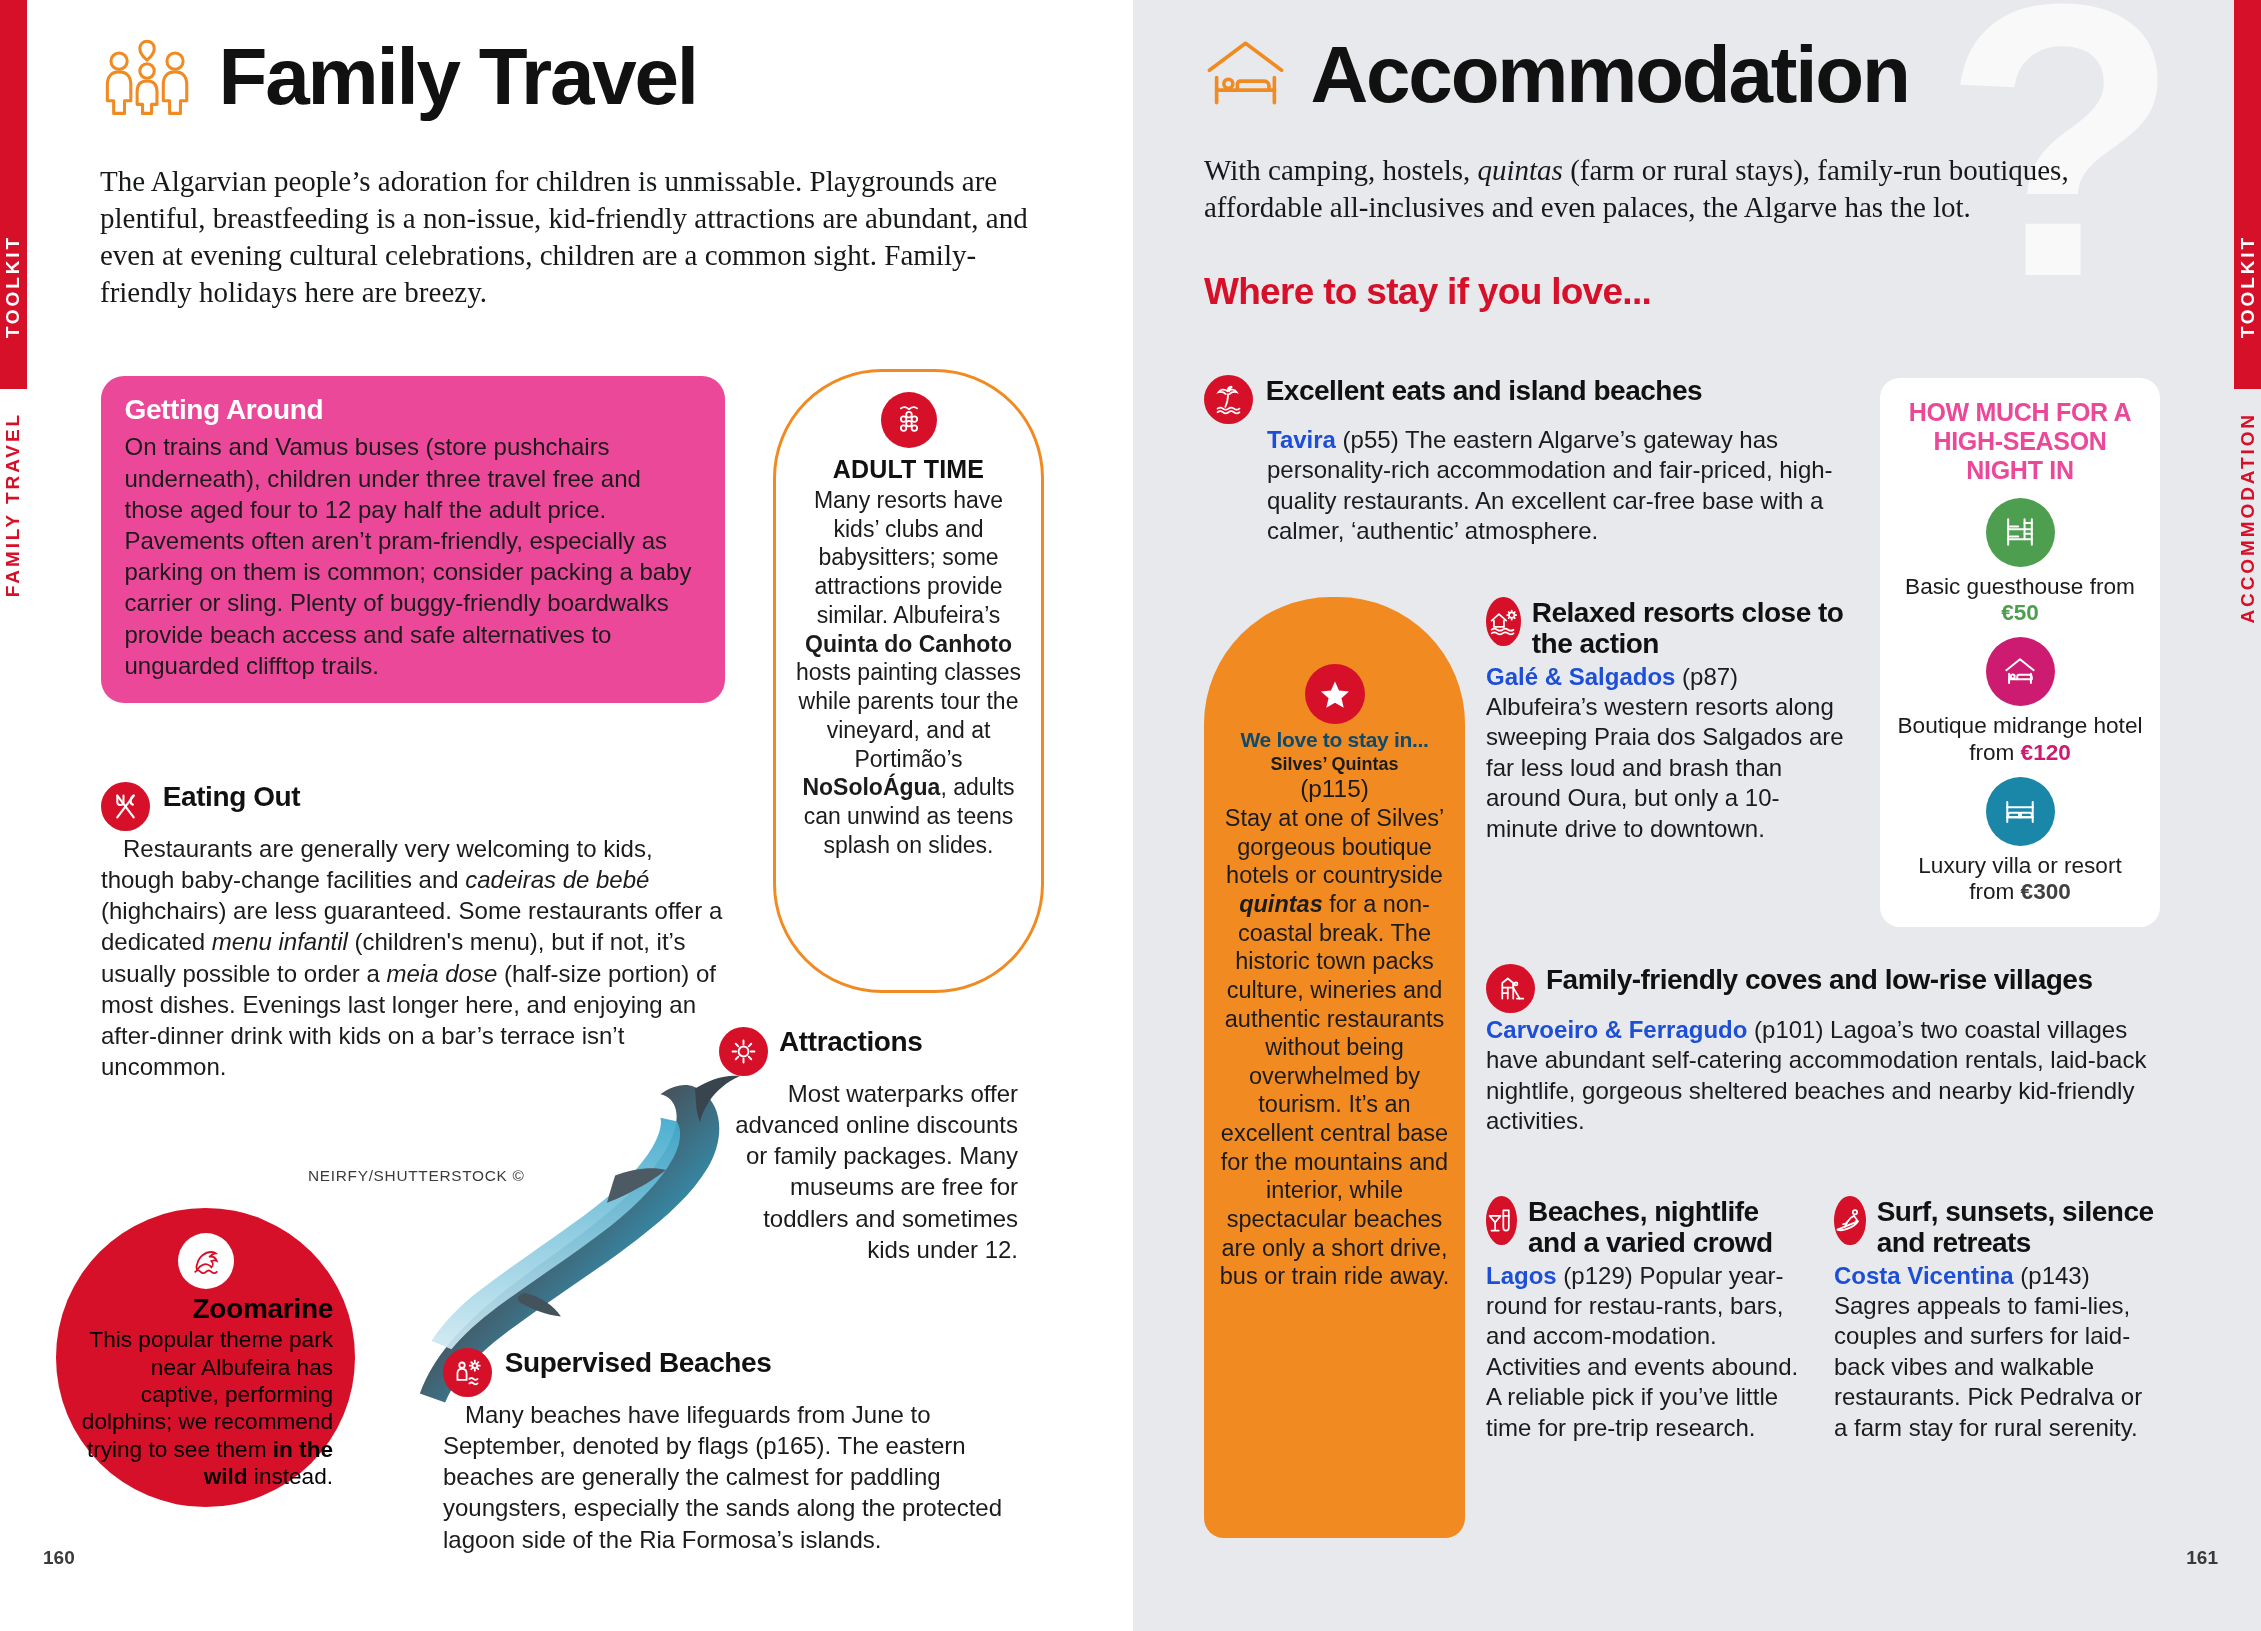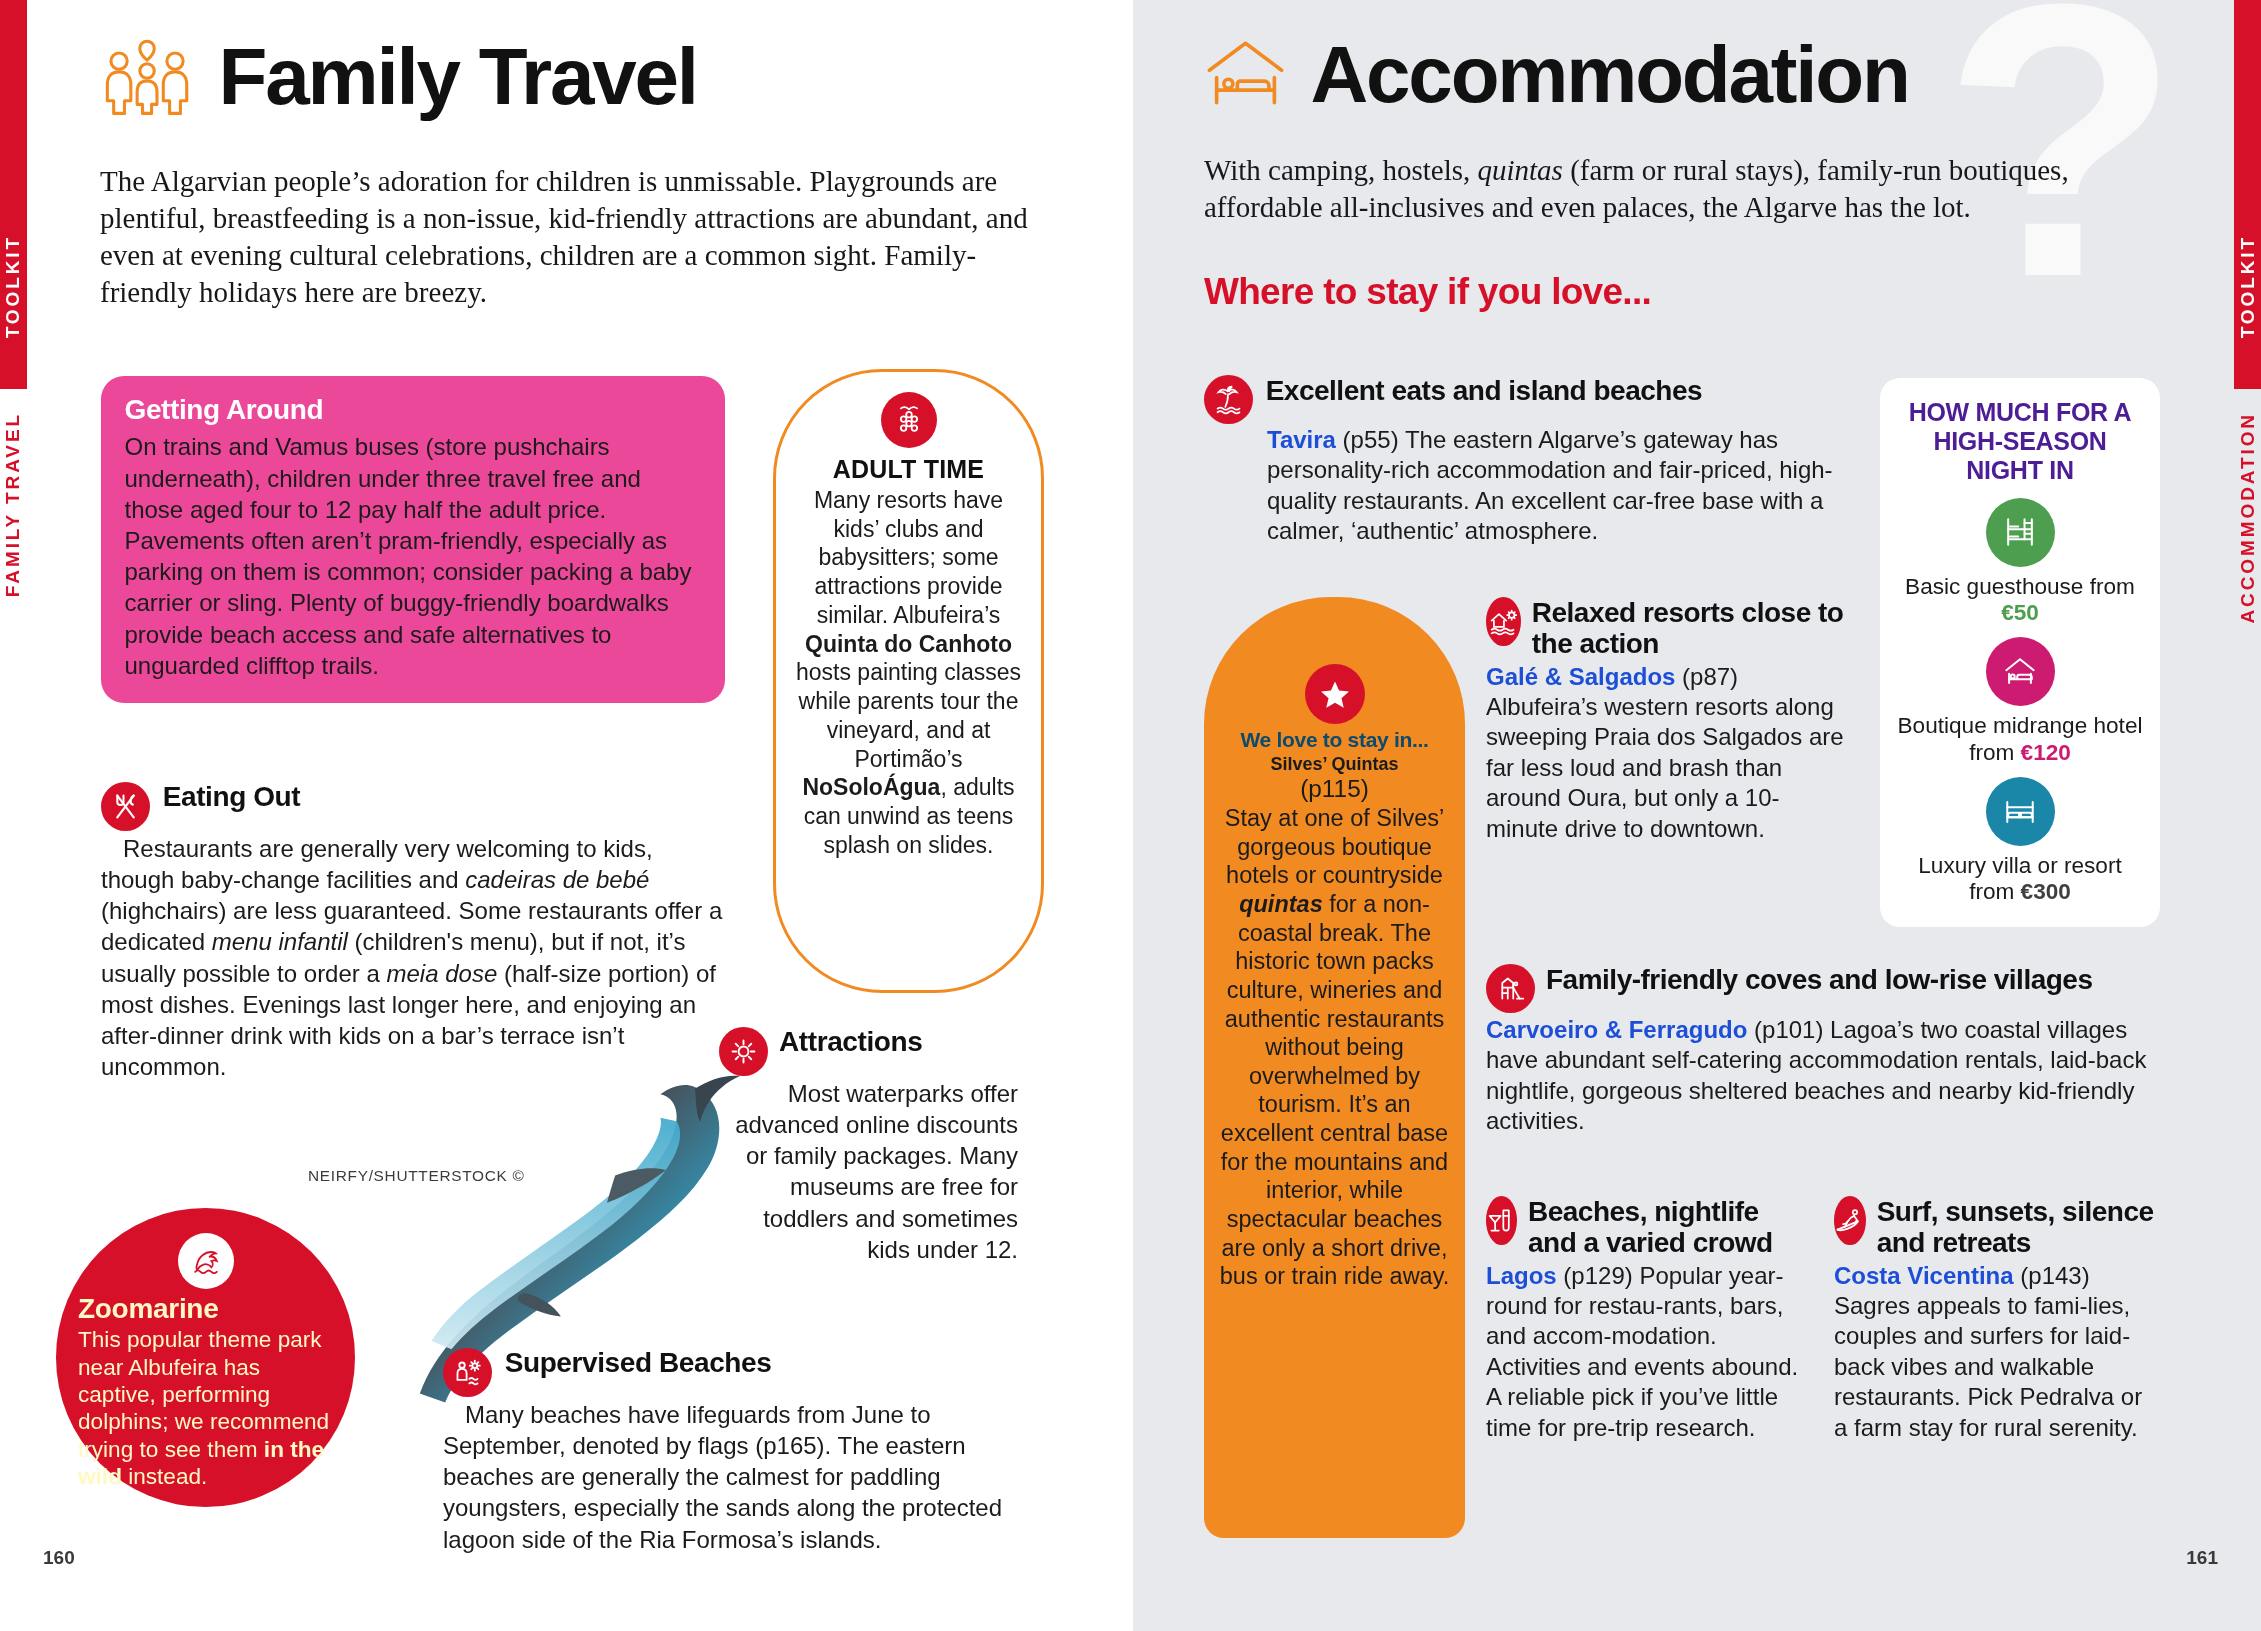--- a/index.html
+++ b/index.html
@@ -117,22 +117,22 @@
     width: 49px; height: 49px; border-radius: 50%;
     background: #d7102a; display: inline-flex;
     align-items: center; justify-content: center;
     vertical-align: middle;
   }
 
   
   .zoomarine {
     position: absolute;
     width: 299px; height: 299px; border-radius: 50%;
-    background: #d7102a; color: #fef9c3;
-    text-align: left;
+    background: #d7102a; color: #000000;
+    text-align: right;
     padding: 25px 22px 0 22px;
   }
   .zoom-badge {
     width: 56px; height: 56px; border-radius: 50%;
     background: #ffffff; margin: 0 auto 3.6px auto;
     display: flex; align-items: center; justify-content: center;
   }
   .zoom-title { font-size: 28px; font-weight: 700; margin-bottom: 1.8px; letter-spacing: -0.3px; }
   .zoom-body { font-size: 22.6px; line-height: 1.21; }
   .zoom-body b { font-weight: 700; }
@@ -190,21 +190,21 @@
 
   
   .pricebox {
     position: absolute;
     background: #ffffff;
     border-radius: 20px;
     text-align: center;
     padding: 20px 16.3px 22px 16.3px;
   }
   .pb-title {
-    font-size: 25px; font-weight: 700; color: #4c1d95;
+    font-size: 25px; font-weight: 700; color: #ec4899;
     line-height: 1.16; letter-spacing: -0.3px; margin-bottom: 12.7px;
   }
   .pb-item { margin-bottom: 11px; }
   .pb-circle {
     width: 69px; height: 69px; border-radius: 50%;
     margin: 0 auto 7.2px auto;
     display: flex; align-items: center; justify-content: center;
   }
   .pb-label { font-size: 22.6px; line-height: 1.16; color: #1b1b1b; }
   .pb-label b { font-weight: 700; }

